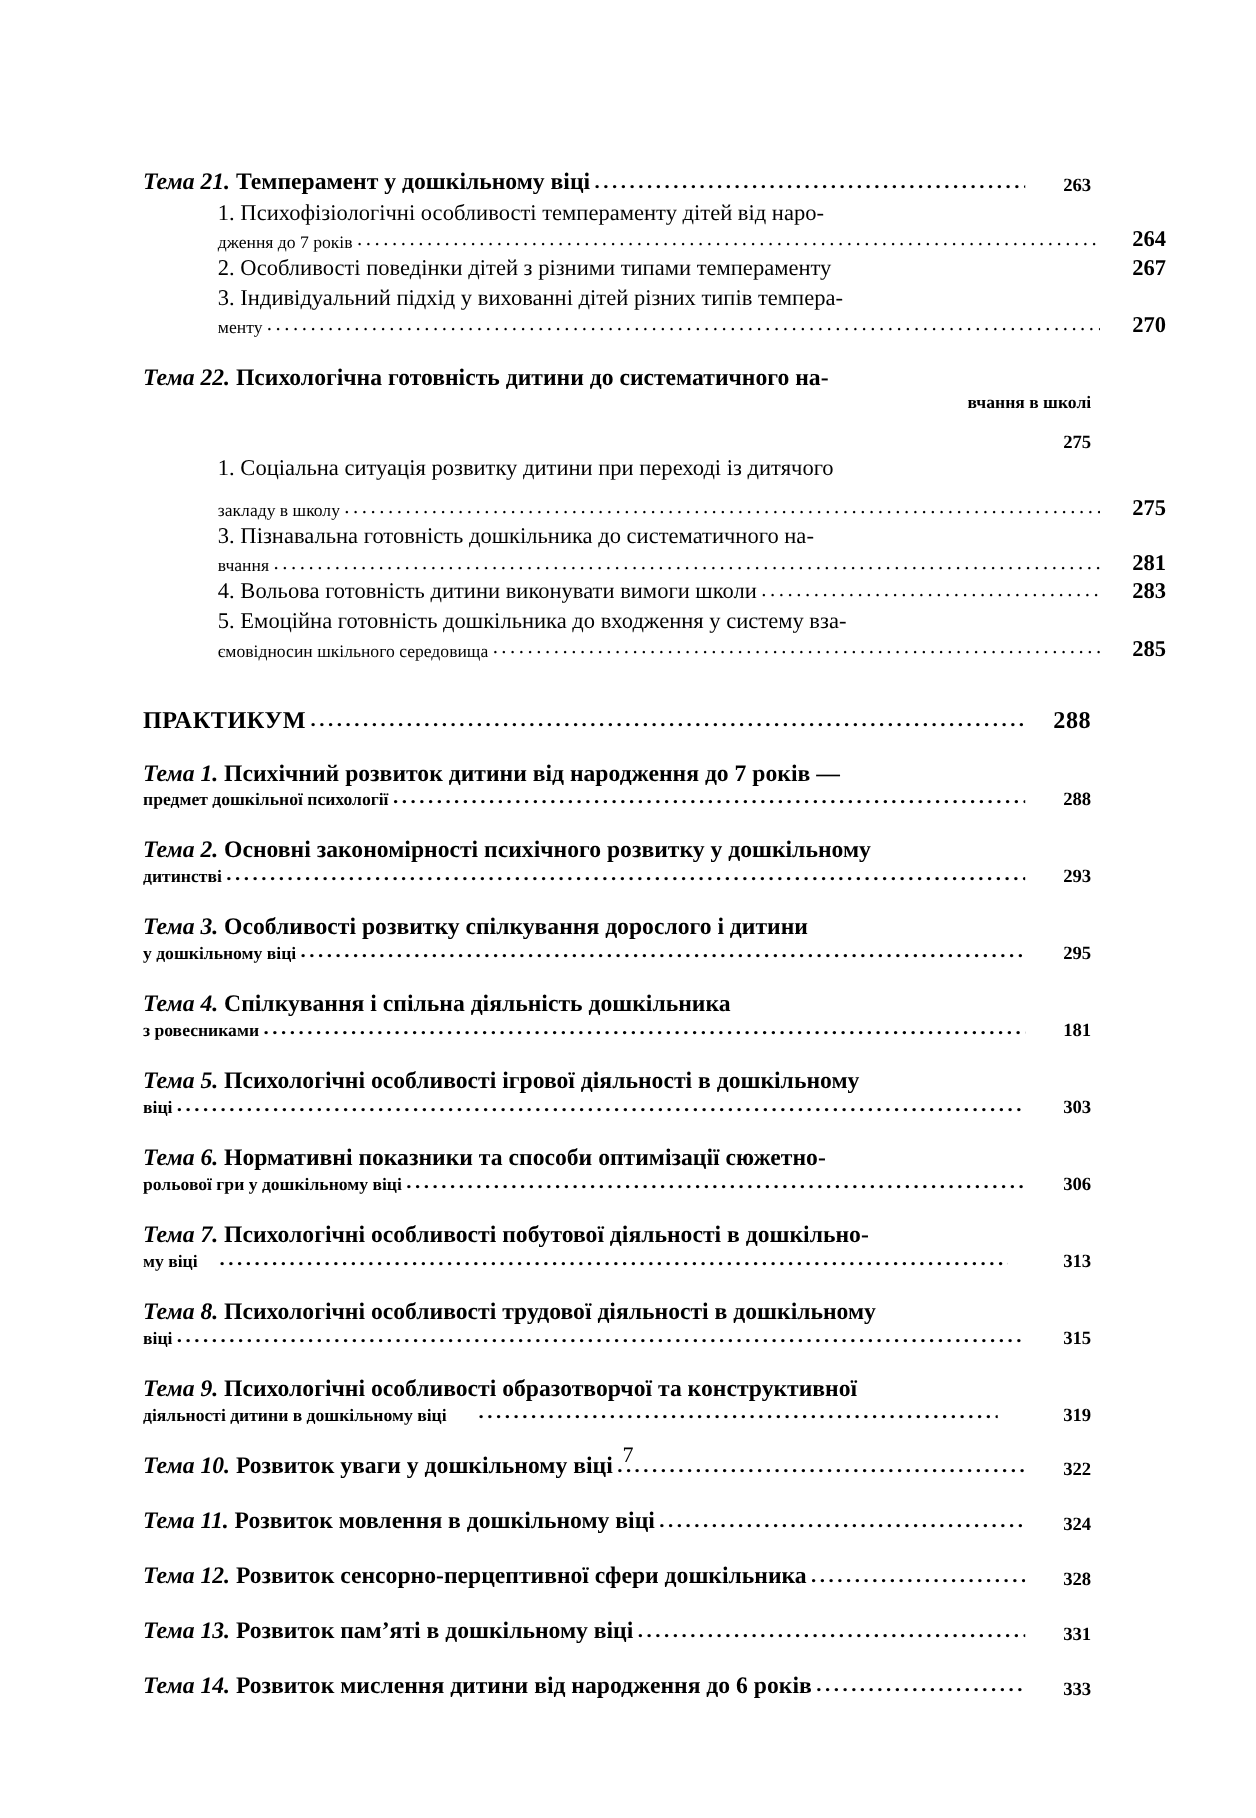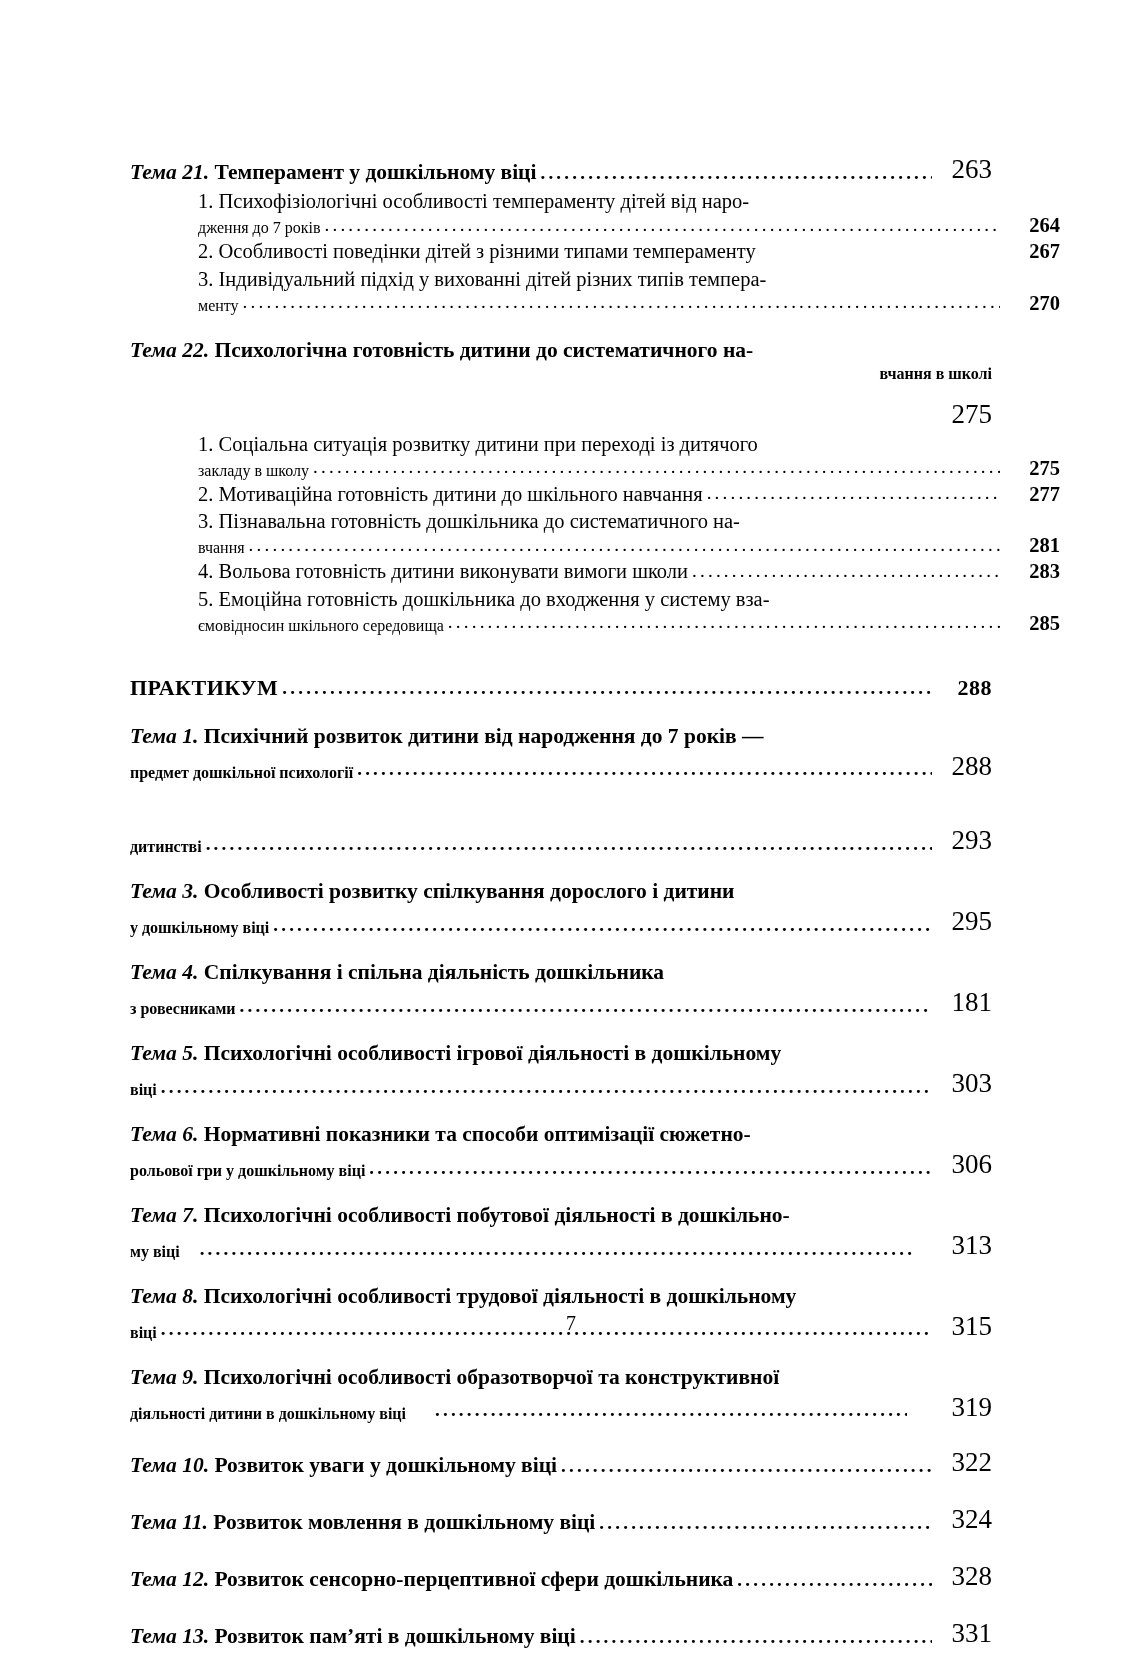--- a/index.html
+++ b/index.html
@@ -63,21 +63,21 @@
   .chapter {
     font-weight: bold;
     font-size: 21.5px;
     line-height: 1.30;
     margin-top: 22px;
   }
   .chapter .lead-it {
     font-style: italic;
     font-weight: bold;
   }
-  .chapter .pg { font-weight: normal; font-size: 27px; }
+  .chapter .pg { font-weight: bold; font-size: 17px; }
 
   
   .sub {
     font-size: 20.5px;
     line-height: 1.28;
     margin-left: 68px;
     margin-top: 1px;
   }
   .sub .pg { font-weight: bold; font-size: 20.5px; }
 
@@ -148,29 +148,24 @@
         <div class="chapter entry linepart" style="margin-top: 0px; flex-direction: column;">
           <span class="txt"><span>вчання в школі</span></span>
           <span class="leader"></span>
           <span class="pg">275</span>
         </div>
         <div class="sub entry nodots">
           <span class="txt">1. Соціальна ситуація розвитку дитини при переході із дитячого</span>
           <span class="leader"></span>
           <span class="pg"></span>
         </div>
-        <div class="sub entry linepart" style="margin-top: 0px;">
+        <div class="sub entry linepart" style="margin-top: 12px;">
           <span class="txt">закладу в школу</span>
           <span class="leader"></span>
           <span class="pg">275</span>
-        </div>
-        <div class="sub entry">
-          <span class="txt">2. Мотиваційна готовність дитини до шкільного навчання</span>
-          <span class="leader"></span>
-          <span class="pg">277</span>
         </div>
         <div class="sub entry nodots">
           <span class="txt">3. Пізнавальна готовність дошкільника до систематичного на-</span>
           <span class="leader"></span>
           <span class="pg"></span>
         </div>
         <div class="sub entry linepart" style="margin-top: 0px;">
           <span class="txt">вчання</span>
           <span class="leader"></span>
           <span class="pg">281</span>
@@ -205,20 +200,21 @@
           <span class="pg"></span>
         </div>
         <div class="chapter entry linepart" style="margin-top: 0px;">
           <span class="txt"><span>предмет дошкільної психології</span></span>
           <span class="leader"></span>
           <span class="pg">288</span>
         </div>
       </div>
       <div>
         <div class="chapter entry nodots">
+          <span class="txt"><span class="lead-it">Тема 2.</span> <span>Основні закономірності психічного розвитку у дошкільному</span></span>
           <span class="leader"></span>
           <span class="pg"></span>
         </div>
         <div class="chapter entry linepart" style="margin-top: 0px;">
           <span class="txt"><span>дитинстві</span></span>
           <span class="leader"></span>
           <span class="pg">293</span>
         </div>
       </div>
       <div>

